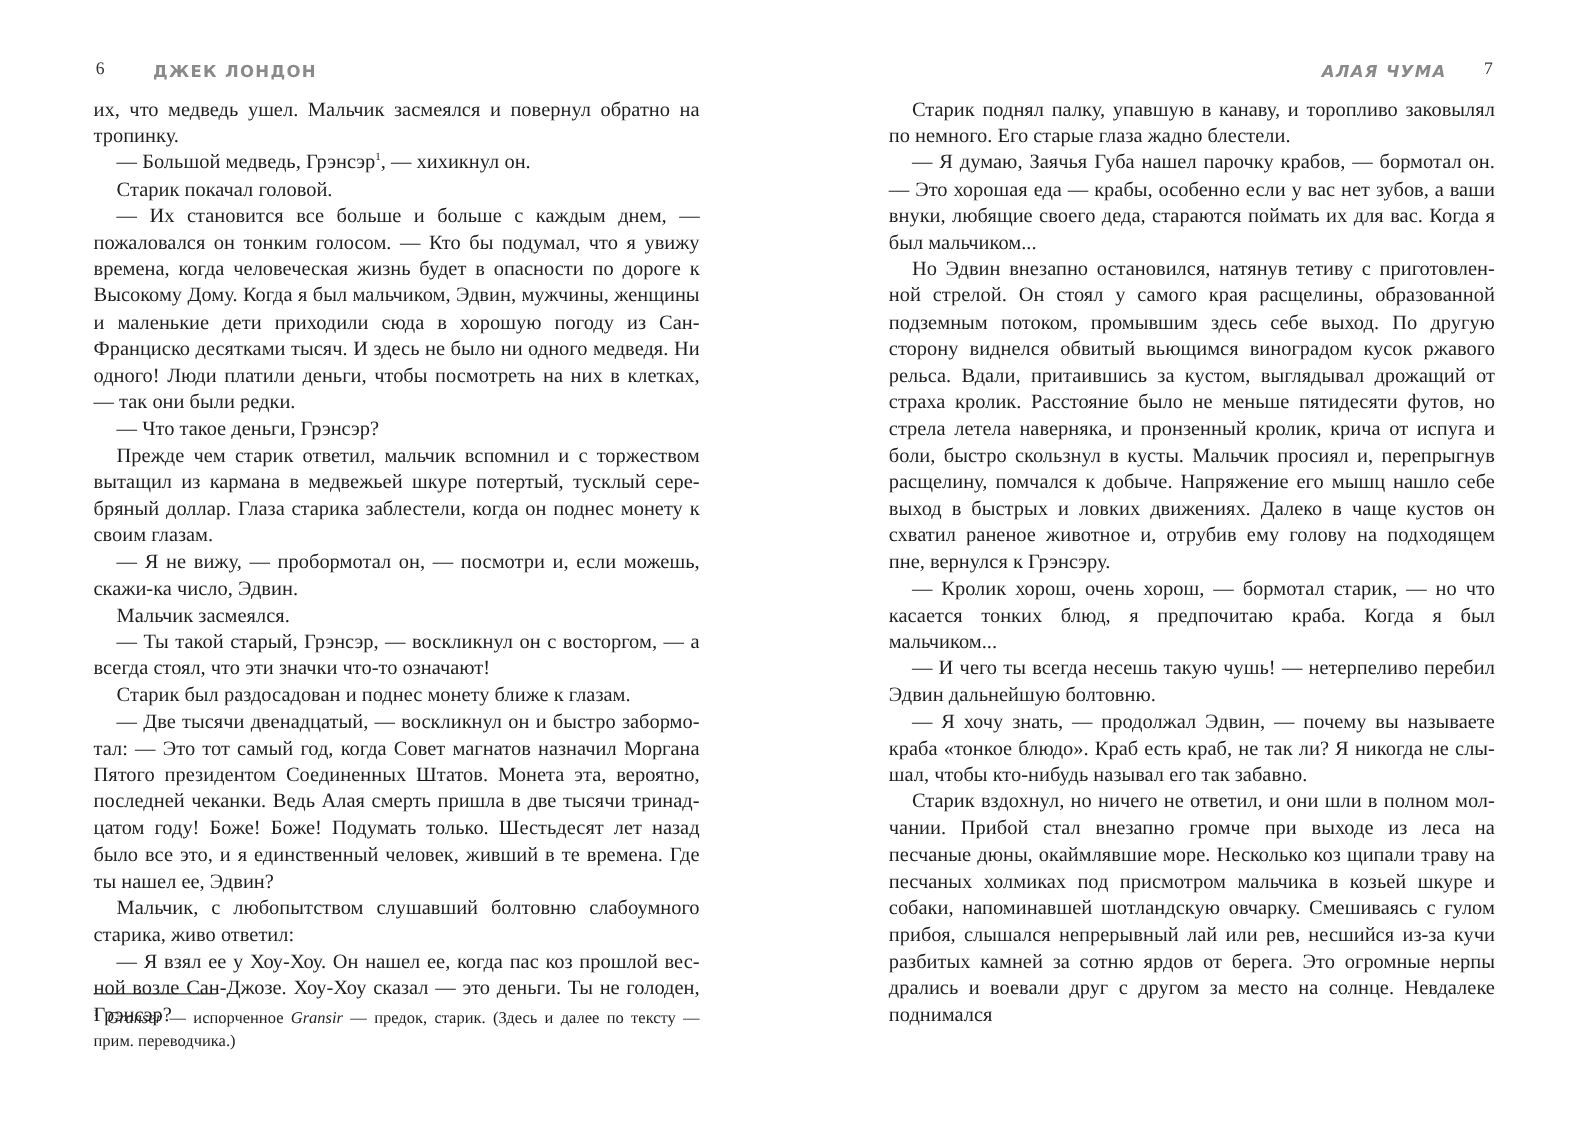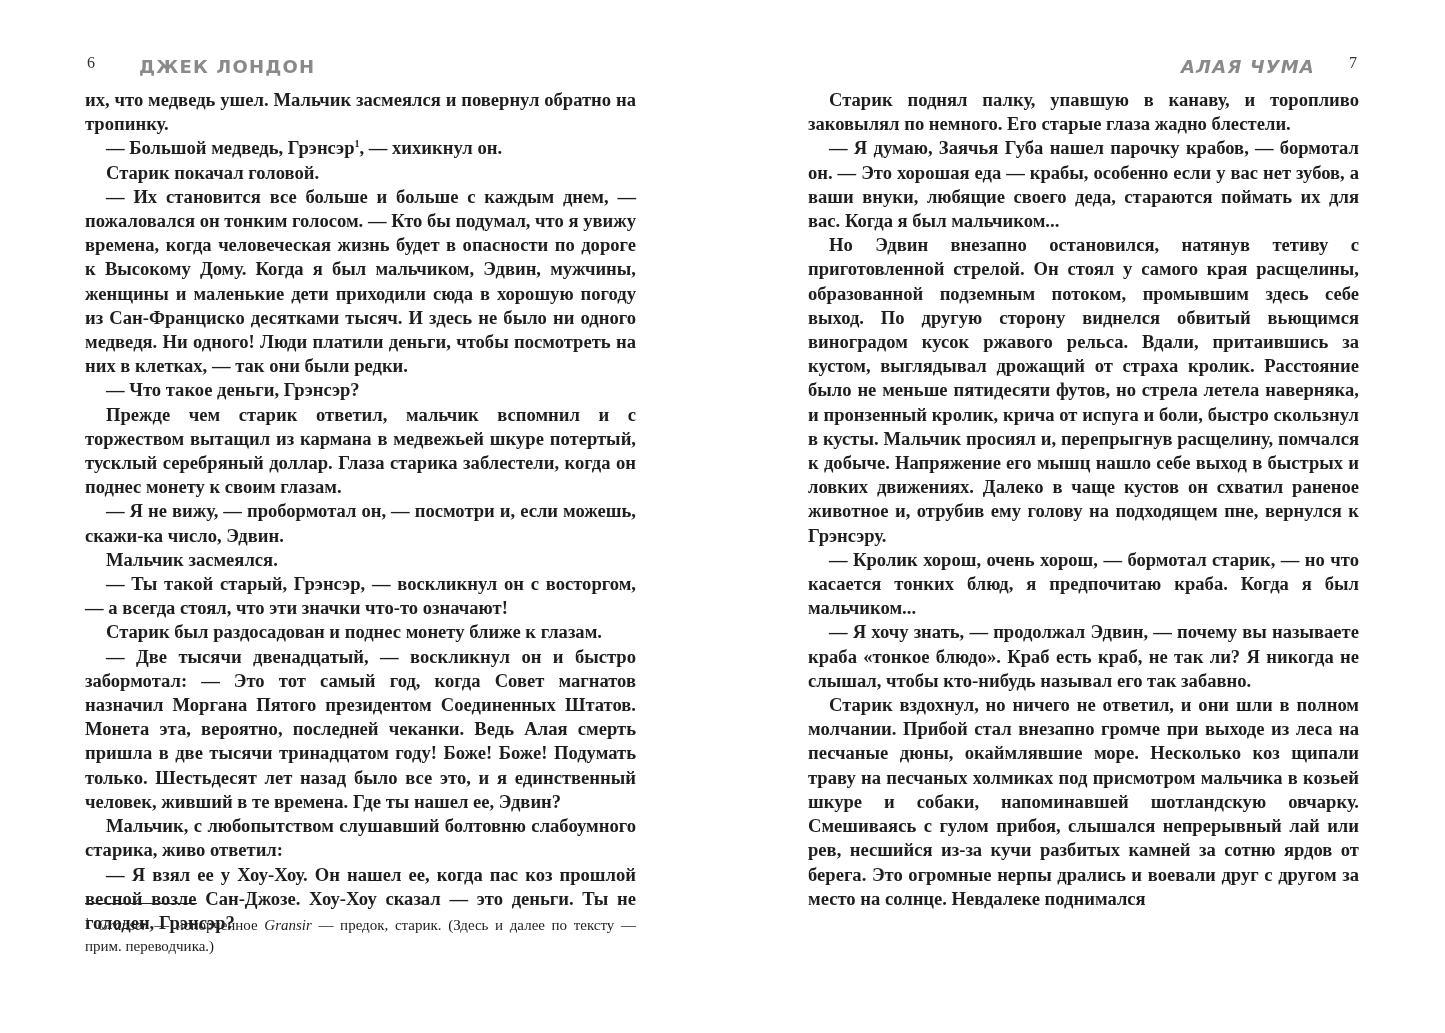--- a/index.html
+++ b/index.html
@@ -4,28 +4,28 @@
 <style>
   html, body { margin: 0; padding: 0; background: #ffffff; }
   body { width: 1445px; height: 1033px; position: relative; overflow: hidden;
          font-family: "Liberation Serif", "DejaVu Serif", serif; color: #1e1e1e; }
   .page { position: absolute; top: 0; height: 1033px; }
   .page.left { left: 85px; width: 551px; }
   .page.right { left: 808px; width: 551px; }
   .running-head { position: absolute; top: 54px; left: 0; right: 0; height: 20px;
                   font-size: 15px; }
   .folio { font-family: "Liberation Serif", serif; font-size: 16px; color: #333; position: absolute; top: 0; }
-  .rh-title { font-family: "DejaVu Sans", sans-serif; font-weight: bold; font-size: 18px;
+  .rh-title { font-family: "DejaVu Sans", sans-serif; font-weight: bold; font-size: 15px;
               letter-spacing: 1.2px; color: #8a8a8a; position: absolute; top: 2px; }
   .left .folio { left: 2px; }
   .left .rh-title { left: 54px; }
   .right .folio { right: 2px; }
   .right .rh-title { right: 44px; font-style: italic; }
   .text { position: absolute; top: 88px; left: 0; right: 0; font-size: 18.6px; line-height: 24.2px; }
-  .text p { margin: 0; text-align: justify; text-indent: 21px; hyphens: manual; font-weight: bold; }
+  .text p { margin: 0; text-align: justify; text-indent: 21px; hyphens: manual; }
   .text p.noindent { text-indent: 0; }
   sup { font-size: 10px; line-height: 0; vertical-align: super; }
   .fn-rule { position: absolute; top: 903px; left: 0; width: 112px; height: 0; border-top: 1.5px solid #222; }
   .footnote { position: absolute; top: 911px; left: 0; right: 0; font-size: 15px; line-height: 21px; text-align: justify; }
   .footnote .mark { font-size: 9px; vertical-align: super; margin-right: 8px; }
   .footnote i { }
 </style>
 </head>
 <body>
 
@@ -58,16 +58,17 @@
 <div class="page right">
   <div class="running-head">
     <span class="rh-title">АЛАЯ ЧУМА</span>
     <span class="folio">7</span>
   </div>
   <div class="text">
     <p>Старик поднял палку, упавшую в канаву, и торопливо заковылял по немного. Его старые глаза жадно блестели.</p>
     <p>— Я думаю, Заячья Губа нашел парочку крабов, — бормотал он. — Это хорошая еда — крабы, особенно если у вас нет зубов, а ваши внуки, любящие своего деда, стараются поймать их для вас. Когда я был мальчиком...</p>
     <p>Но Эдвин внезапно остановился, натянув тетиву с приготовлен­ной стрелой. Он стоял у самого края расщелины, образованной подземным потоком, промывшим здесь себе выход. По другую сторону виднелся обвитый вьющимся виноградом кусок ржавого рельса. Вдали, притаившись за кустом, выглядывал дрожащий от страха кролик. Расстояние было не меньше пятидесяти футов, но стрела летела наверняка, и пронзенный кролик, крича от испуга и боли, быстро скользнул в кусты. Мальчик просиял и, перепрыгнув расщелину, помчался к добыче. Напряжение его мышц нашло себе выход в быстрых и ловких движениях. Далеко в чаще кустов он схватил раненое животное и, отрубив ему голову на подходящем пне, вернулся к Грэнсэру.</p>
     <p>— Кролик хорош, очень хорош, — бормотал старик, — но что каса­ется тонких блюд, я предпочитаю краба. Когда я был мальчиком...</p>
+    <p>— И чего ты всегда несешь такую чушь! — нетерпеливо перебил Эдвин дальнейшую болтовню.</p>
     <p>— Я хочу знать, — продолжал Эдвин, — почему вы называете краба «тонкое блюдо». Краб есть краб, не так ли? Я никогда не слы­шал, чтобы кто-нибудь называл его так забавно.</p>
     <p>Старик вздохнул, но ничего не ответил, и они шли в полном мол­чании. Прибой стал внезапно громче при выходе из леса на песчаные дюны, окаймлявшие море. Несколько коз щипали траву на песча­ных холмиках под присмотром мальчика в козьей шкуре и собаки, напоминавшей шотландскую овчарку. Смешиваясь с гулом прибоя, слышался непрерывный лай или рев, несшийся из-за кучи разбитых камней за сотню ярдов от берега. Это огромные нерпы дрались и воевали друг с другом за место на солнце. Невдалеке поднимался</p>
   </div>
 </div>
 
 </body></html>

